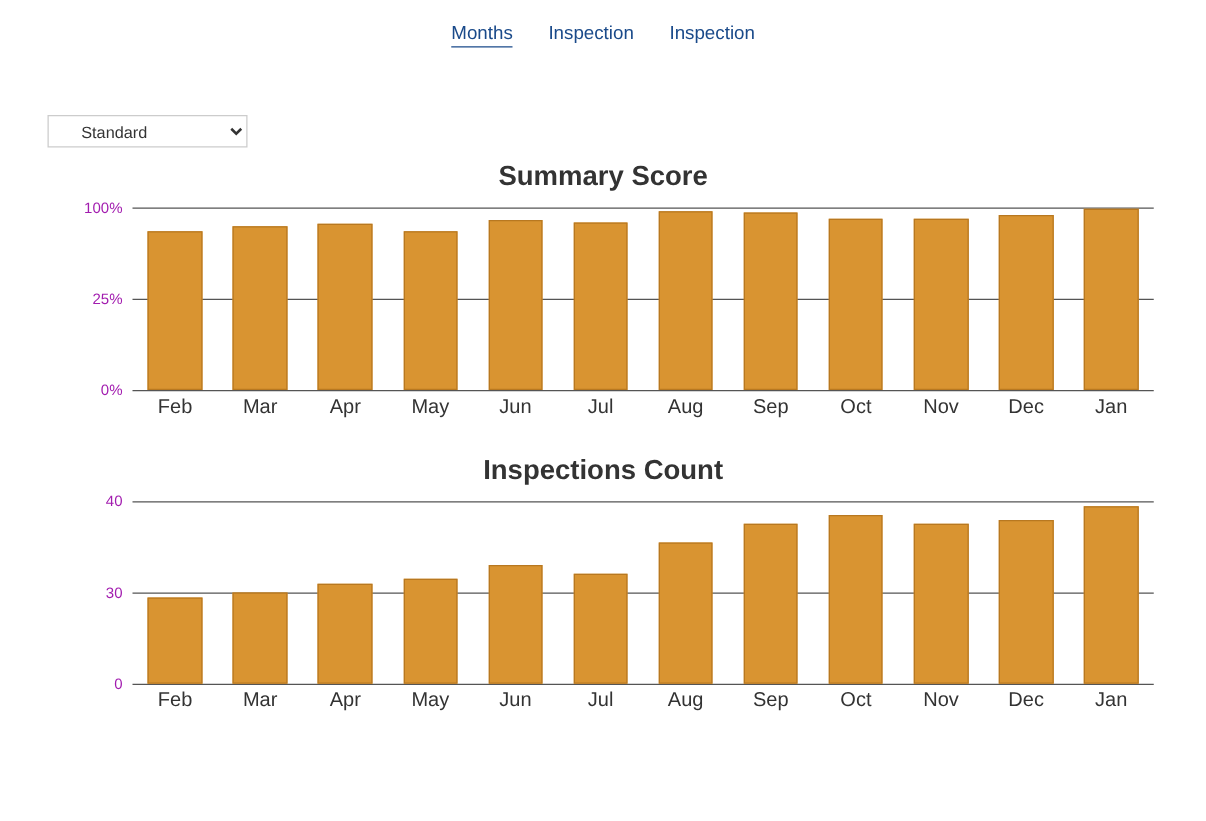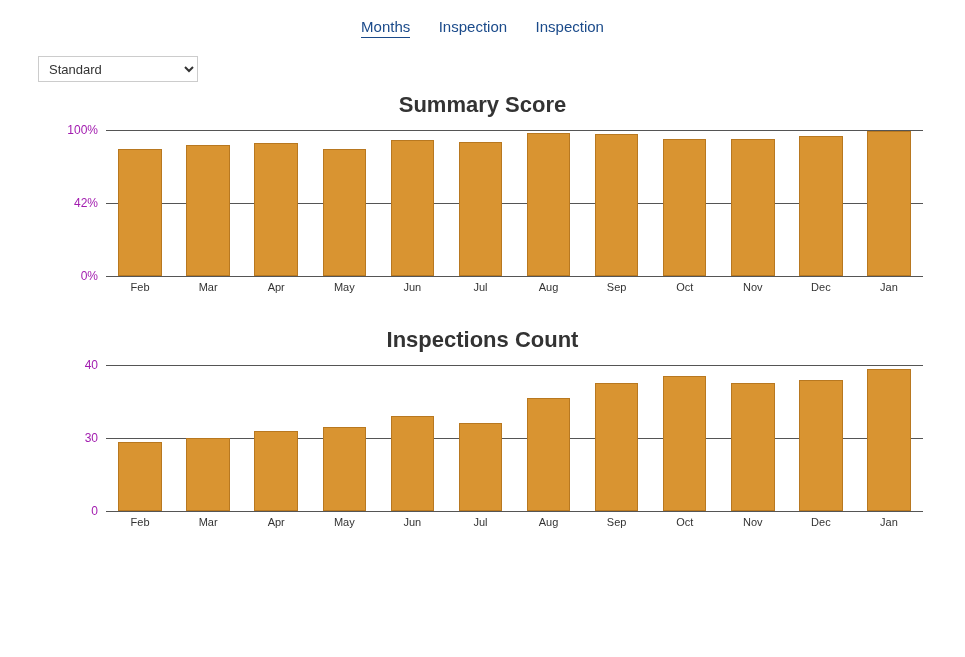--- a/index.html
+++ b/index.html
@@ -36,23 +36,24 @@
   .controls-row {
     display: flex;
     justify-content: space-between;
     align-items: center;
     margin-bottom: 10px;
   }
   select.control {
     height: 26px;
     font-size: 13px;
     color: #333;
-    padding: 2px 6px;
+    padding: 2px 22px;
     border: 1px solid #ccc;
     background: #fff;
+    margin-top: 36px;
   }
   select.control.left {
     width: 160px;
   }
   select.control.right {
     width: 160px;
   }
   .chart-block {
     margin-top: 8px;
   }
@@ -116,21 +117,21 @@
   .xlabels {
     position: absolute;
     left: 58px;
     right: 4px;
     bottom: 0;
     height: 20px;
   }
   .xlabel {
     position: absolute;
     top: 2px;
-    font-size: 11px;
+    font-size: 16px;
     color: #333;
     text-align: center;
     transform: translateX(-50%);
   }
 </style>
 </head>
 <body>
 
 <div class="page">
 
@@ -145,21 +146,21 @@
       <option>Standard</option>
     </select>
   </div>
 
   <div class="chart-block">
     <div class="chart-title">Summary Score</div>
     <div class="chart-frame">
       <div class="plot-area">
           <div class="ylab" style="top: 100%;">0%</div>
           <div class="gridline" style="top: 50%;"></div>
-          <div class="ylab" style="top: 50%;">42%</div>
+          <div class="ylab" style="top: 50%;">25%</div>
           <div class="gridline" style="top: 0%;"></div>
           <div class="ylab" style="top: 0%;">100%</div>
           <div class="bars">
             <div class="bar-slot" style="left: 0%; width: 8.33333%;">
               <div class="bar" style="height: 87%;"></div>
             </div>
             <div class="bar-slot" style="left: 8.33333%; width: 8.33333%;">
               <div class="bar" style="height: 90%;"></div>
             </div>
             <div class="bar-slot" style="left: 16.6667%; width: 8.33333%;">

